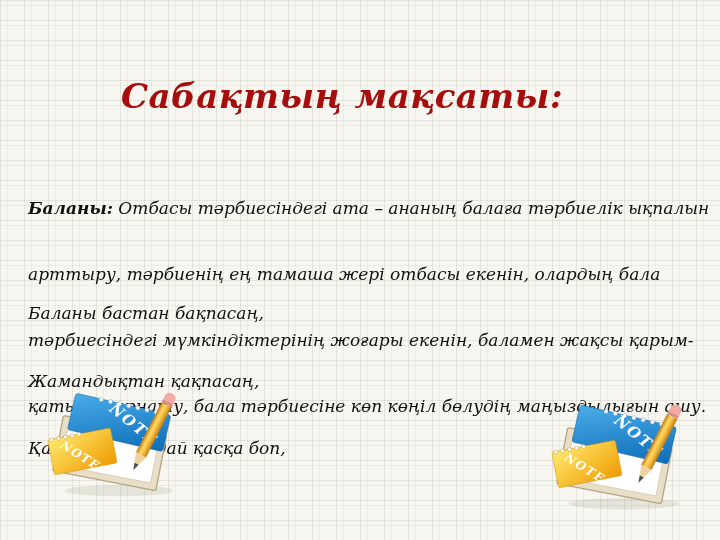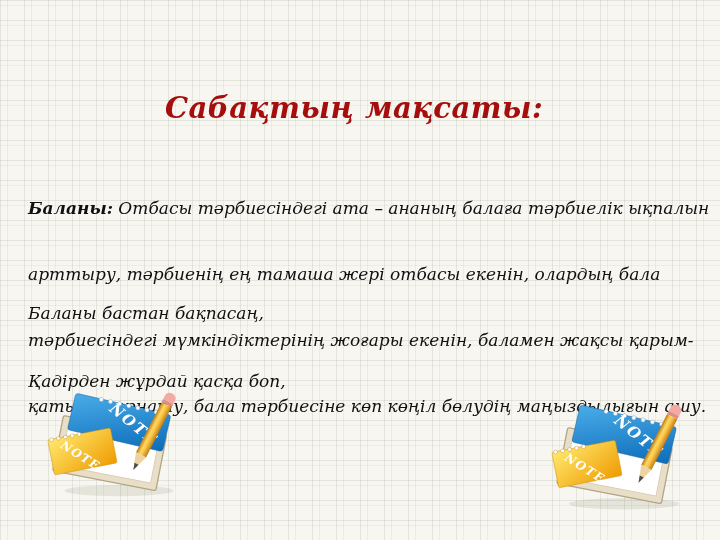--- a/index.html
+++ b/index.html
@@ -9,24 +9,24 @@
     background-image:
       linear-gradient(to right, rgba(140,145,125,0.18) 1px, transparent 1px),
       linear-gradient(to bottom, rgba(140,145,125,0.18) 1px, transparent 1px),
       linear-gradient(to right, rgba(140,145,125,0.10) 1px, transparent 1px),
       linear-gradient(to bottom, rgba(140,145,125,0.10) 1px, transparent 1px);
     background-size:24px 20px,24px 20px,24px 20px,24px 20px;
     background-position:0 0,0 0,7px 5px,7px 5px;
     font-family:"DejaVu Serif",serif;
   }
   .title{
-    position:absolute;top:74px;left:0;width:676px;margin:16px;
+    position:absolute;top:74px;left:0;width:676px;margin:4px;
     text-align:center;
     font-family:"DejaVu Serif",serif;
-    font-style:italic;font-weight:bold;font-size:29px;line-height:36px;
+    font-style:italic;font-weight:bold;font-size:34px;line-height:36px;
     color:#a60d0d;letter-spacing:0.5px;
   }
   .para{
     position:absolute;left:28px;margin:0;
     font-style:italic;font-size:17px;line-height:22px;
     color:#101010;white-space:pre;
   }
   .goal{top:153px;}
   .poem{top:257px;line-height:22.5px;}
   .lead{font-weight:bold;}
@@ -48,20 +48,21 @@
 
   <div class="para goal">
     <div><span class="lead">Баланы:</span><span> Отбасы тәрбиесіндегі ата – ананың балаға тәрбиелік ықпалын</span></div>
     <div>арттыру, тәрбиенің ең тамаша жері отбасы екенін, олардың бала</div>
     <div>тәрбиесіндегі мүмкіндіктерінің жоғары екенін, баламен жақсы қарым-</div>
     <div>қатынас орнату, бала тәрбиесіне көп көңіл бөлудің маңыздылығын ашу.</div>
   </div>
 
   <div class="para poem">
     <div>Баланы бастан бақпасаң,</div>
+    <div>Жамандықтан қақпасаң,</div>
     <div>Қадірден жұрдай қасқа боп,</div>
     
   </div>
 
   <div class="clip clip1">
     <svg viewBox="0 0 160 120" aria-hidden="true">
       <defs>
         <linearGradient id="gBlue" x1="0" y1="0" x2="1" y2="1">
           <stop offset="0" stop-color="#4aade8"></stop>
           <stop offset="1" stop-color="#0c6cba"></stop>

